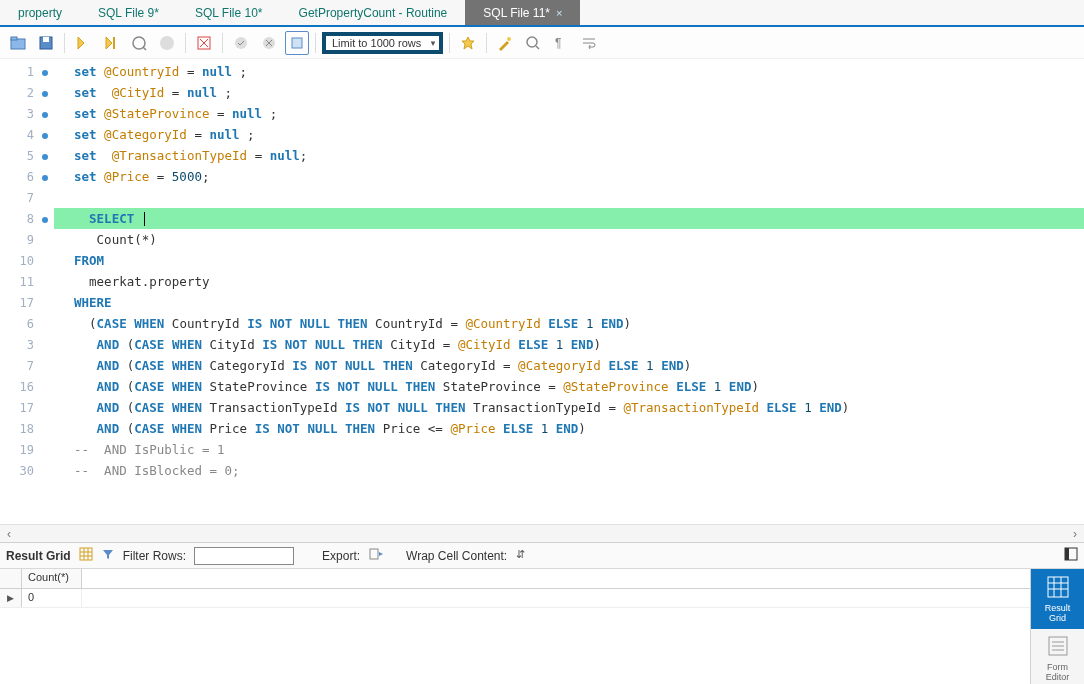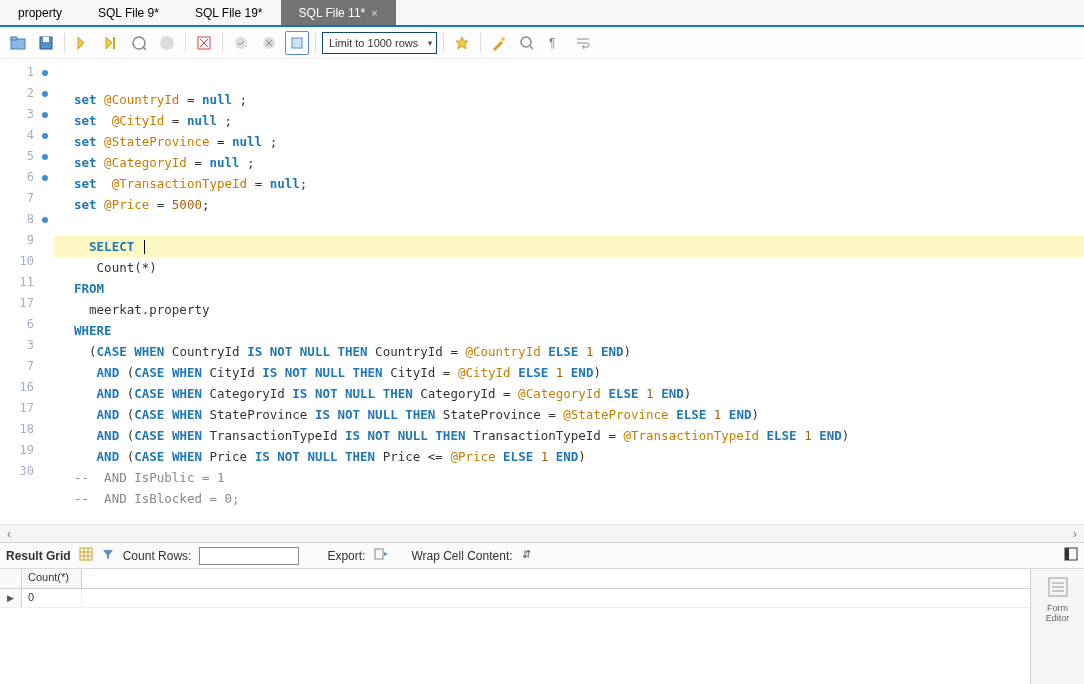--- a/index.html
+++ b/index.html
@@ -16,21 +16,21 @@
   }
   .tabs {
     display: flex;
     background: #f7f7f7;
     height: 27px;
     border-bottom: 2px solid #0e74c2;
     align-items: flex-end;
   }
   .tab {
     padding: 5px 18px;
-    color: #000000;
+    color: #0f766e;
     font-size: 12px;
     cursor: pointer;
     height: 25px;
     display: flex;
     align-items: center;
     gap: 6px;
   }
   .tab.active {
     background: #737373;
     color: #fff;
@@ -54,21 +54,21 @@
     display: flex;
     align-items: center;
     justify-content: center;
     border-radius: 2px;
     cursor: pointer;
   }
   .tb-sep { width: 1px; height: 20px; background: #ddd; margin: 0 2px; }
   .tb-combo {
     height: 22px;
     font-size: 11px;
-    border: 1px solid #0c4a6e;
+    border: 4px solid #0c4a6e;
     background: #fff;
     padding: 0 18px 0 6px;
     display: flex;
     align-items: center;
     position: relative;
     cursor: pointer;
   }
   .tb-combo::after {
     content: "▾";
     position: absolute;
@@ -103,34 +103,33 @@
   .bp {
     width: 6px; height: 6px; border-radius: 50%; background: #3d8fd1; display: inline-block;
   }
   .code {
     flex: 1;
     font-family: Consolas, monospace;
     font-size: 12.5px;
     padding-top: 2px;
     white-space: pre;
     position: relative;
-    margin-top: 28px;
   }
   .code-line {
     height: 21px;
     display: flex;
     align-items: center;
     padding-left: 20px;
   }
   .code-line.active {
-    background: #fef9c3;
+    background: #86efac;
   }
   .kw { color: #1f77b4; font-weight: bold; }
   .var { color: #c37d00; }
-  .num { color: #a16207; text-align: right; }
+  .num { color: #0c4a6e; text-align: right; }
   .nul { color: #1f77b4; font-weight: bold; }
   .txt { color: #333; }
   .cmt { color: #888; }
   .scroll-h {
     height: 18px;
     background: #f5f5f5;
     display: flex;
     align-items: center;
     border-top: 1px solid #e0e0e0;
   }
@@ -235,21 +234,24 @@
 <body>
 
 <div class="tabs" id="tabs-container">
     <div class="tab">
       <span>property</span>
     </div>
     <div class="tab">
       <span>SQL File 9*</span>
     </div>
     <div class="tab">
-      <span>SQL File 19*</span>
+      <span>SQL File 10*</span>
+    </div>
+    <div class="tab">
+      <span>GetPropertyCount - Routine</span>
     </div>
     <div class="tab active">
       <span>SQL File 11*</span>
       <span class="close">×</span>
     </div>
   </div>
 
 <div class="toolbar">
   <div class="tb-btn">
       <svg width="16" height="16">
@@ -445,21 +447,21 @@
   <span><svg width="14" height="14">
         <rect x="1" y="1" width="12" height="12" fill="none" stroke="#d4a020"></rect>
         <line x1="1" y1="5" x2="13" y2="5" stroke="#d4a020"></line>
         <line x1="1" y1="9" x2="13" y2="9" stroke="#d4a020"></line>
         <line x1="5" y1="1" x2="5" y2="13" stroke="#d4a020"></line>
         <line x1="9" y1="1" x2="9" y2="13" stroke="#d4a020"></line>
       </svg></span>
   <span><svg width="14" height="14">
         <path d="M2 3 H12 L8 8 V12 L6 11 V8 Z" fill="#5a8cc7"></path>
       </svg></span>
-  <span class="label">Count Rows:</span>
+  <span class="label">Filter Rows:</span>
   <input type="text" style="">
   <span style="width:12px;"></span>
   <span class="label">Export:</span>
   <span><svg width="16" height="14">
         <rect x="2" y="2" width="8" height="10" fill="none" stroke="#888"></rect>
         <path d="M11 5 L15 7 L11 9 Z" fill="#5a8cc7"></path>
       </svg></span>
   <span style="width:6px;"></span>
   <span class="label">Wrap Cell Content:</span>
   <span><svg width="14" height="14">
@@ -479,20 +481,31 @@
     <div class="grid-cell-h">Count(*)</div>
       </div>
     <div id="grid-body">
         <div class="grid-row">
           <div class="grid-row-marker">▶</div>
           <div class="grid-cell">0</div>
         </div>
       </div>
   </div>
   <div class="side-panel" id="side-panel">
+      <div class="side-item active">
+        <svg width="24" height="24">
+          <rect x="2" y="2" width="20" height="20" fill="none" stroke="#fff"></rect>
+          <line x1="2" y1="8" x2="22" y2="8" stroke="#fff"></line>
+          <line x1="2" y1="14" x2="22" y2="14" stroke="#fff"></line>
+          <line x1="8" y1="2" x2="8" y2="22" stroke="#fff"></line>
+          <line x1="15" y1="2" x2="15" y2="22" stroke="#fff"></line>
+        </svg>
+        <div style="white-space: pre-line;">Result
+Grid</div>
+      </div>
       <div class="side-item">
         <svg width="24" height="24">
           <rect x="3" y="3" width="18" height="18" fill="none" stroke="#999"></rect>
           <line x1="6" y1="8" x2="18" y2="8" stroke="#999"></line>
           <line x1="6" y1="12" x2="18" y2="12" stroke="#999"></line>
           <line x1="6" y1="16" x2="18" y2="16" stroke="#999"></line>
         </svg>
         <div style="white-space: pre-line;">Form
 Editor</div>
       </div>

